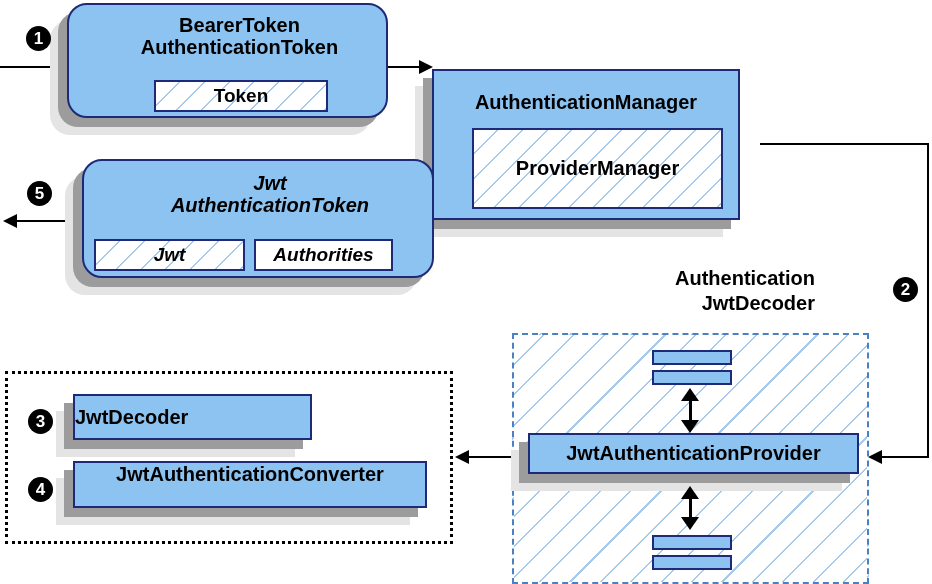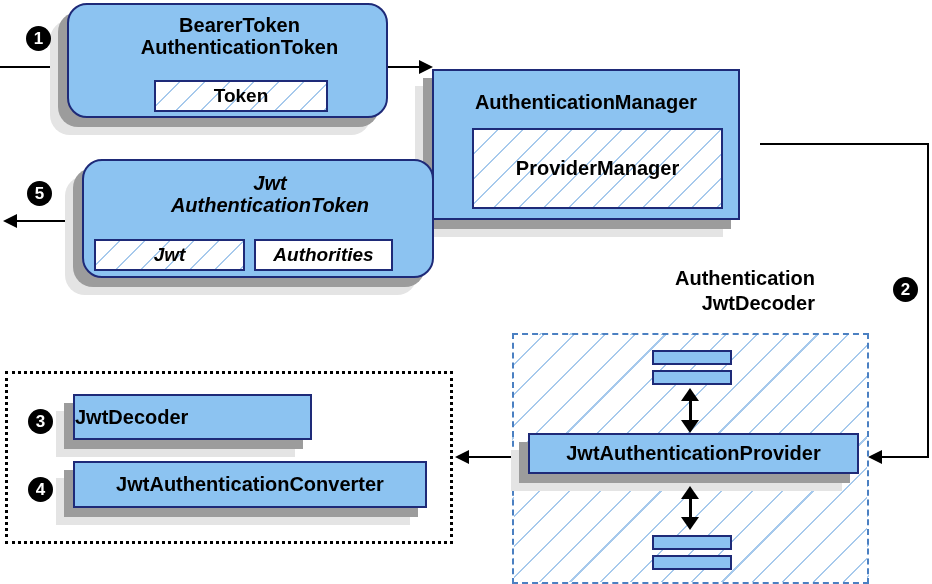--- a/index.html
+++ b/index.html
@@ -89,21 +89,21 @@
   .dotted-box {
     position:absolute; left:5px; top:371px; width:448px; height:173px;
     border:3px dotted #000; z-index:2;
   }
   .decoder-node {
     left:73px; top:394px; width:239px; height:46px;
     display:flex; align-items:center; font-size:20px;
   }
   .converter-node {
     left:73px; top:461px; width:354px; height:47px;
-    display:flex; align-items:center; justify-content:center; font-size:20px;
+    display:flex; align-items:flex-start; justify-content:center; font-size:20px;
   }
 </style>
 </head>
 <body>
 
 <div class="canvas">
 
   <div class="marker" style="left:26px; top:26px;">1</div>
   <div class="marker" style="left:893px; top:277px;">2</div>
   <div class="marker" style="left:28px; top:409px;">3</div>

